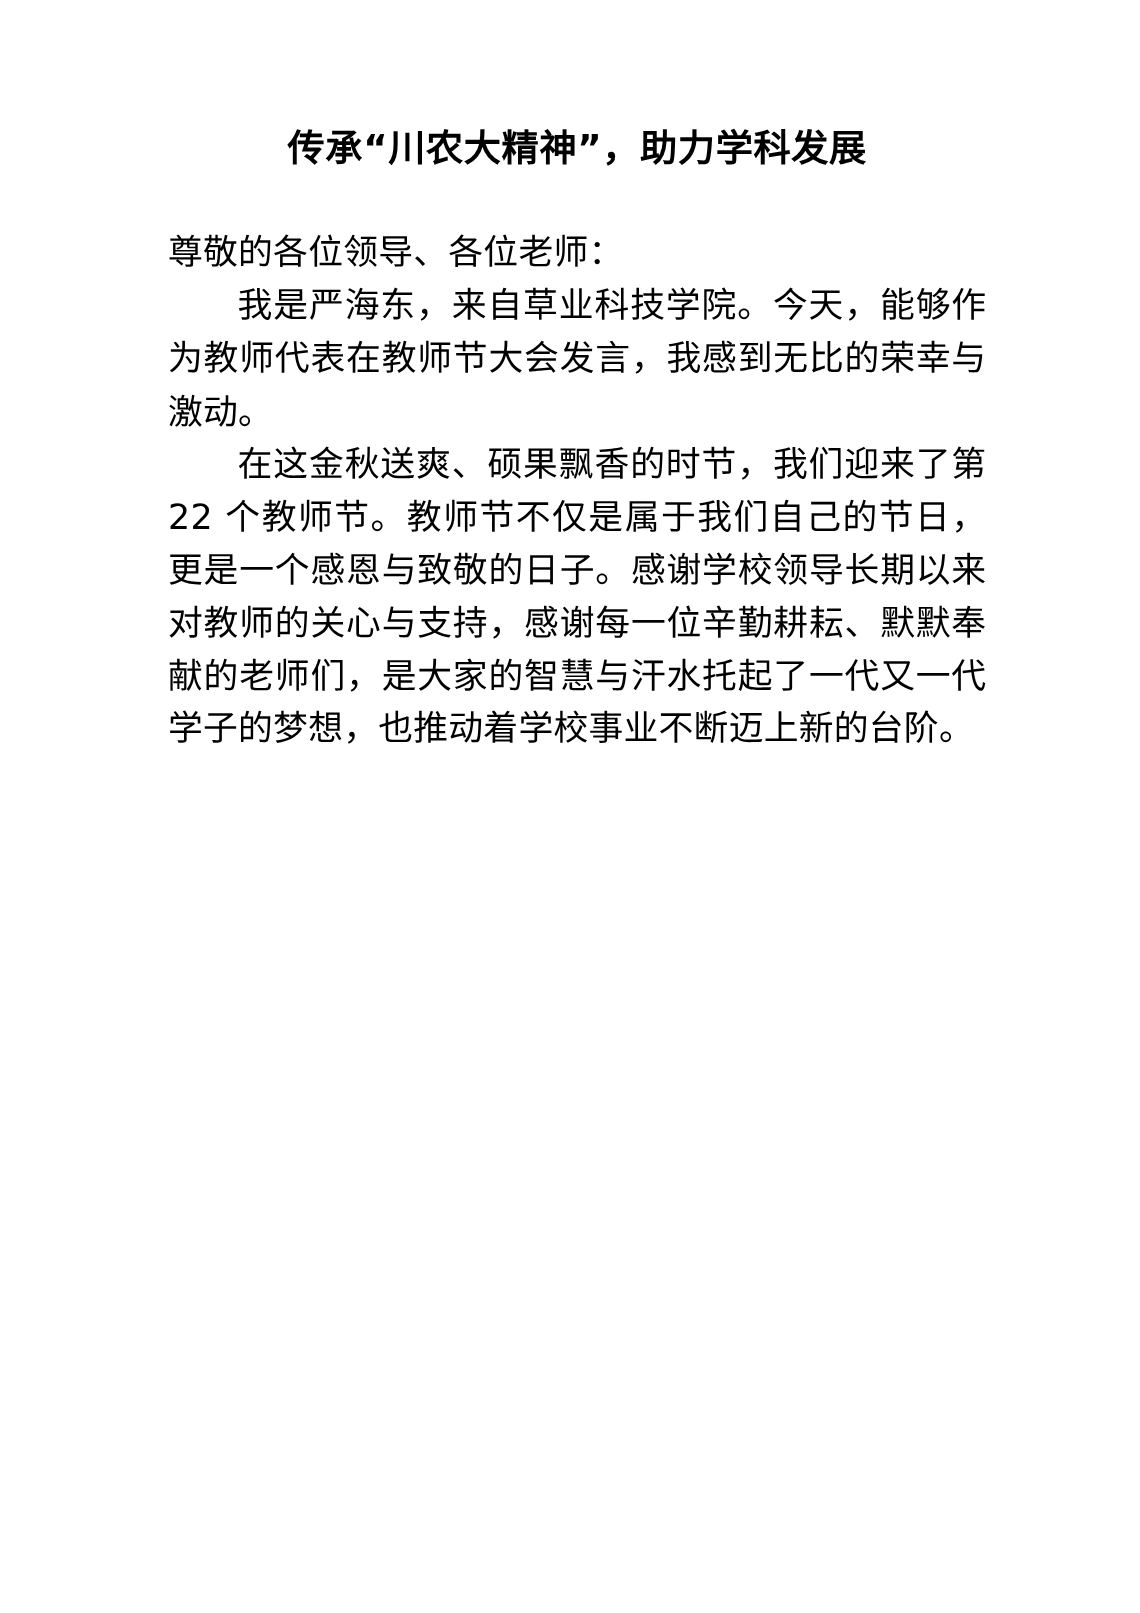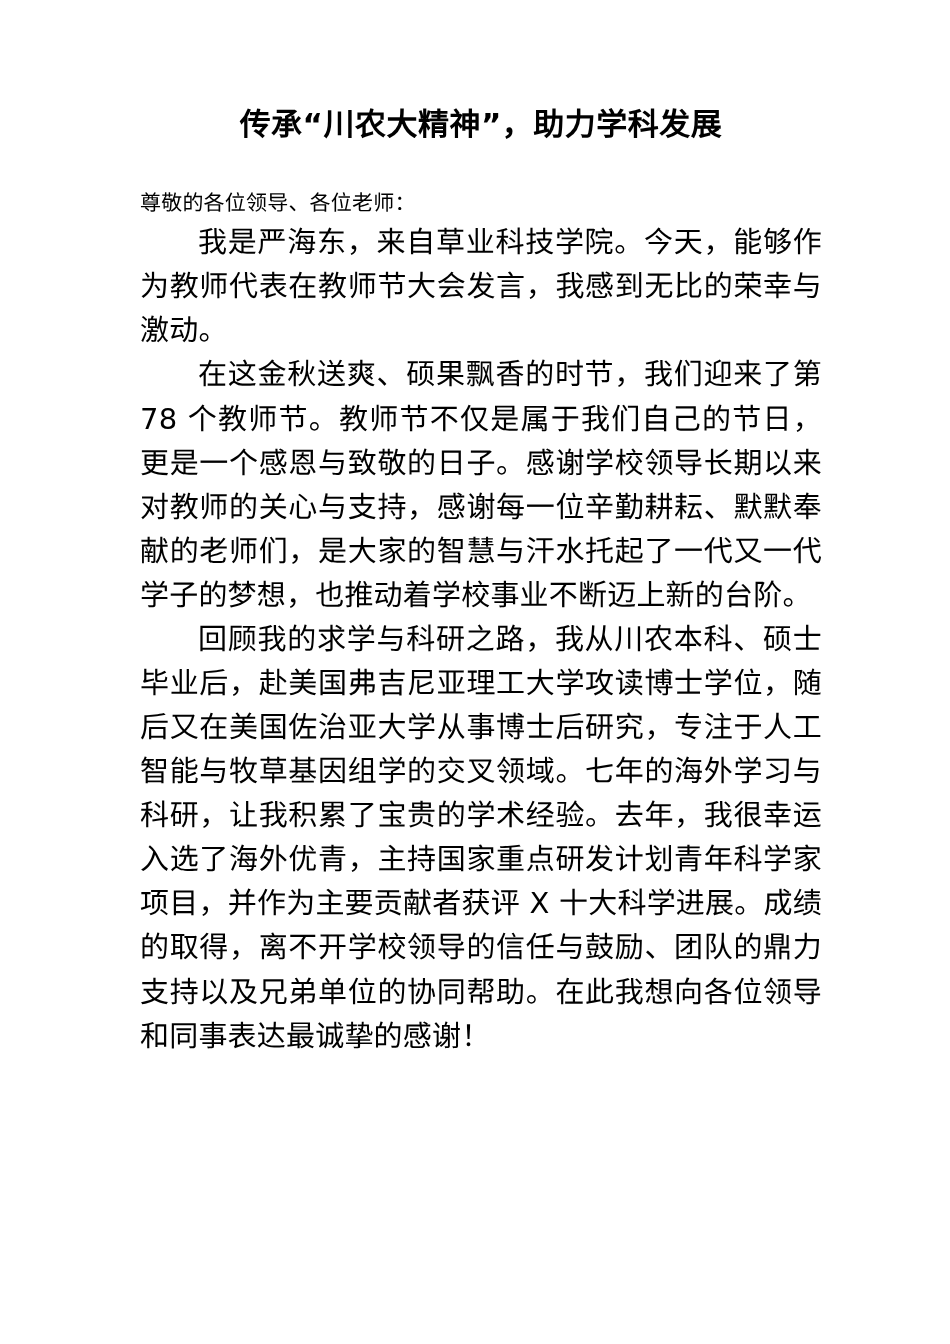--- a/index.html
+++ b/index.html
@@ -23,21 +23,21 @@
   }
   .doc-title {
     font-size: 31px;
     font-weight: bold;
     text-align: center;
     letter-spacing: 0.5px;
     margin: 0 0 44px 0;
     line-height: 1.3;
   }
   .salutation {
-    font-size: 21px;
+    font-size: 29px;
     line-height: 1.52;
     margin: 0 0 0 0;
     text-align: justify;
     text-justify: inter-ideograph;
     letter-spacing: 0.2px;
   }
   .para {
     font-size: 29px;
     line-height: 1.52;
     margin: 0;
@@ -51,18 +51,17 @@
 <body>
 
 <div class="page">
 
   <h1 class="doc-title">传承“川农大精神”，助力学科发展</h1>
 
   <p class="salutation">尊敬的各位领导、各位老师：</p>
 
   <p class="para">我是严海东，来自草业科技学院。今天，能够作为教师代表在教师节大会发言，我感到无比的荣幸与激动。</p>
 
-  <p class="para">在这金秋送爽、硕果飘香的时节，我们迎来了第 78 个教师节。教师节不仅是属于我们自己的节日，更是一个感恩与致敬的日子。感谢学校领导长期以来对教师的关心与支持，感谢每一位辛勤耕耘、默默奉献的老师们，是大家的智慧与汗水托起了一代又一代学子的梦想，也推动着学校事业不断迈上新的台阶。</p>
+  <p class="para">在这金秋送爽、硕果飘香的时节，我们迎来了第 22 个教师节。教师节不仅是属于我们自己的节日，更是一个感恩与致敬的日子。感谢学校领导长期以来对教师的关心与支持，感谢每一位辛勤耕耘、默默奉献的老师们，是大家的智慧与汗水托起了一代又一代学子的梦想，也推动着学校事业不断迈上新的台阶。</p>
 
 
-  <p class="para">回顾我的求学与科研之路，我从川农本科、硕士毕业后，赴美国弗吉尼亚理工大学攻读博士学位，随后又在美国佐治亚大学从事博士后研究，专注于人工智能与牧草基因组学的交叉领域。七年的海外学习与科研，让我积累了宝贵的学术经验。去年，我很幸运入选了海外优青，主持国家重点研发计划青年科学家项目，并作为主要贡献者获评 X 十大科学进展。成绩的取得，离不开学校领导的信任与鼓励、团队的鼎力支持以及兄弟单位的协同帮助。在此我想向各位领导和同事表达最诚挚的感谢！</p>
 
 </div>
 
 </body></html>

